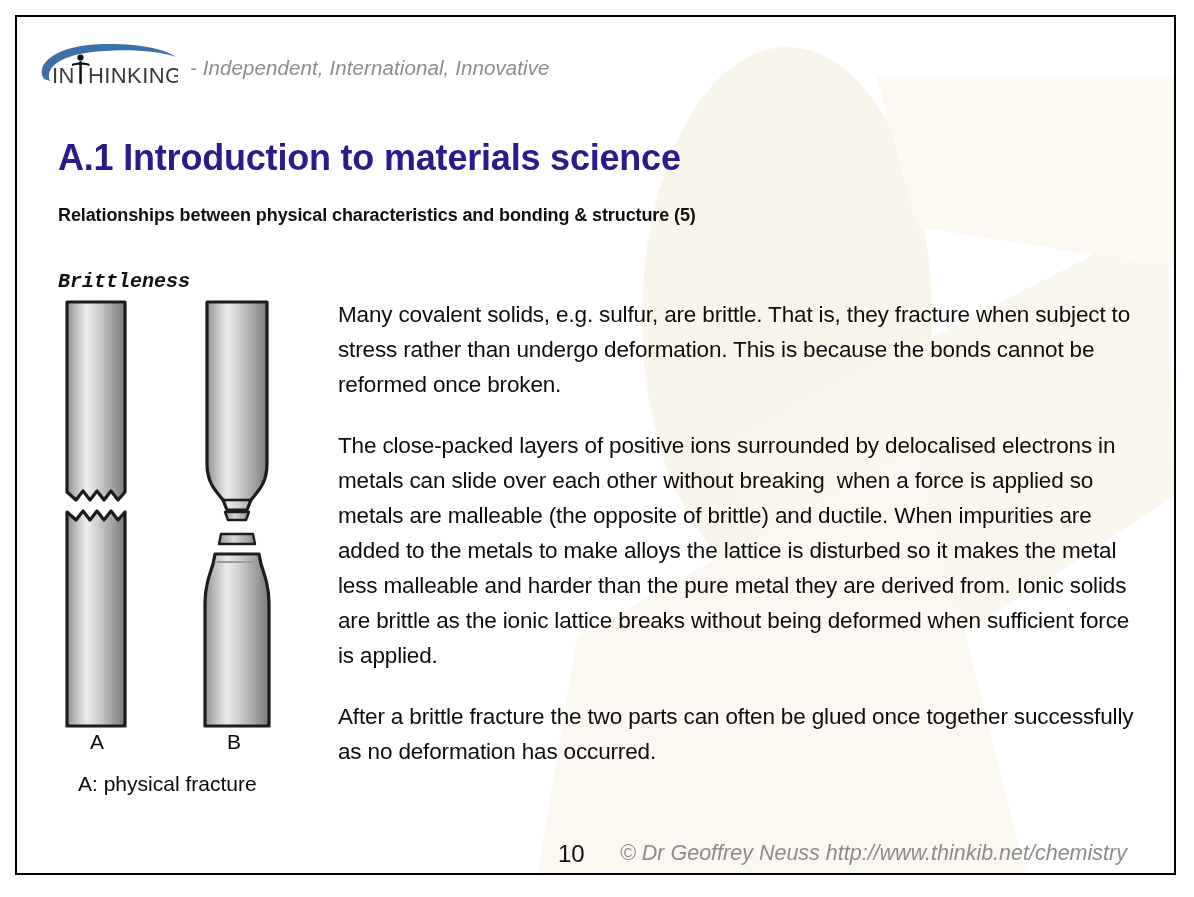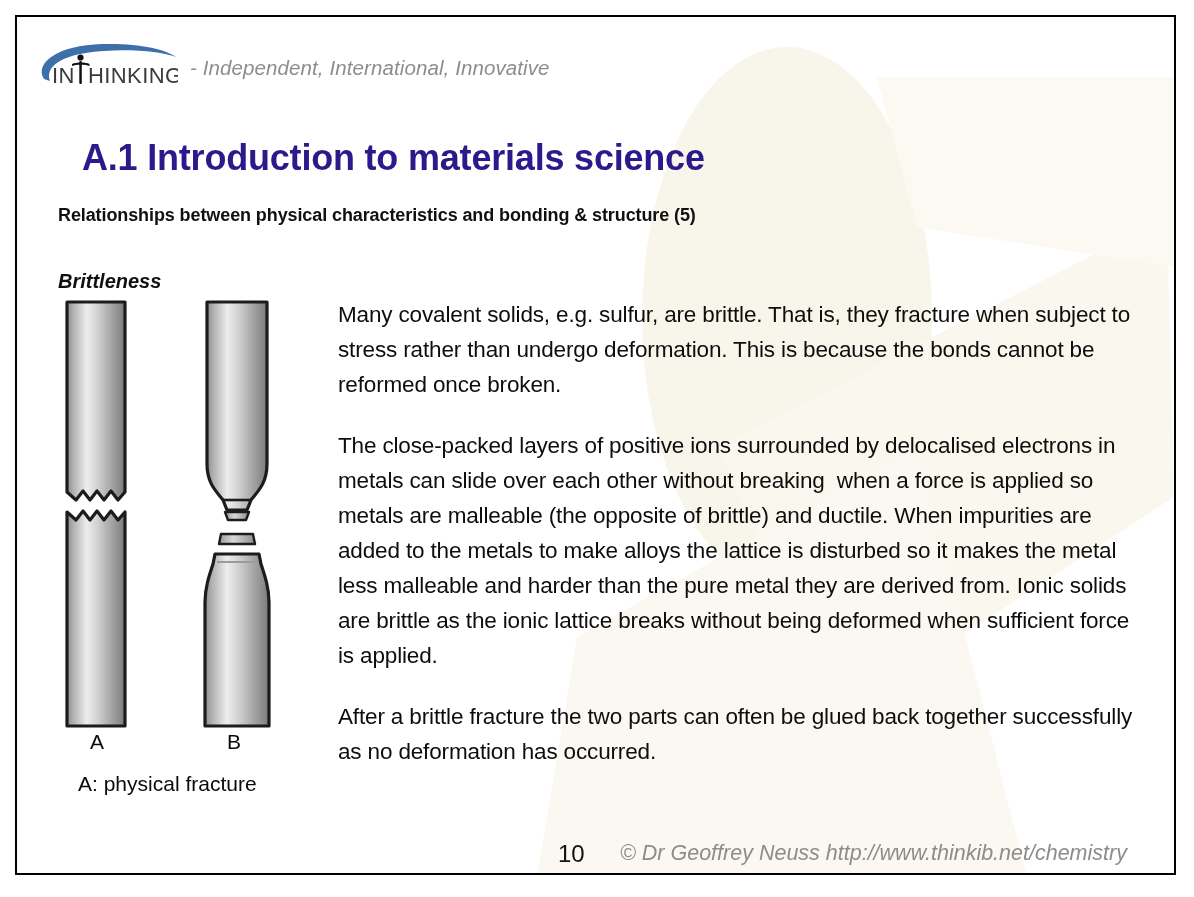--- a/index.html
+++ b/index.html
@@ -66,38 +66,37 @@
   #title {
     position: absolute;
     left: 58px;
     top: 113px;
     font-family: "Liberation Sans", sans-serif;
     font-weight: bold;
     font-size: 36px;
     color: #2a1a8c;
     letter-spacing: -0.2px;
     white-space: nowrap;
-    margin-left: 24px;
   }
   #subtitle {
     position: absolute;
     left: 58px;
     top: 190px;
     font-family: "Liberation Sans", sans-serif;
     font-weight: bold;
     font-size: 18px;
     color: #101010;
     white-space: nowrap;
     letter-spacing: -0.1px;
   }
   #section-heading {
     position: absolute;
     left: 58px;
     top: 250px;
-    font-family: Liberation Sans, sans-serif;
+    font-family: Liberation Mono, monospace;
     font-weight: bold;
     font-style: italic;
     font-size: 20px;
     color: #101010;
     white-space: nowrap;
   }
 
   
   #figure {
     position: absolute;
@@ -271,19 +270,19 @@
     <span id="fig-letter-b" class="fig-letter">B</span>
   </div>
 
   <div id="figure-caption">
     <div>A: physical fracture</div>
   </div>
 
   <div id="body-text">
     <p class="para" id="para-1">Many covalent solids, e.g. sulfur, are brittle. That is, they fracture when subject to stress rather than undergo deformation. This is because the bonds cannot be reformed once broken.</p>
     <p class="para" id="para-2">The close-packed layers of positive ions surrounded by delocalised electrons in metals can slide over each other without breaking  when a force is applied so metals are malleable (the opposite of brittle) and ductile. When impurities are added to the metals to make alloys the lattice is disturbed so it makes the metal less malleable and harder than the pure metal they are derived from. Ionic solids are brittle as the ionic lattice breaks without being deformed when sufficient force is applied.</p>
-    <p class="para" id="para-3">After a brittle fracture the two parts can often be glued back together successfully as no deformation has occurred.</p>
+    <p class="para" id="para-3">After a brittle fracture the two parts can often be glued once together successfully as no deformation has occurred.</p>
   </div>
 
   <div id="page-number">10</div>
   <div id="copyright">© Dr Geoffrey Neuss http://www.thinkib.net/chemistry</div>
 
 </div>
 
 </body></html>

